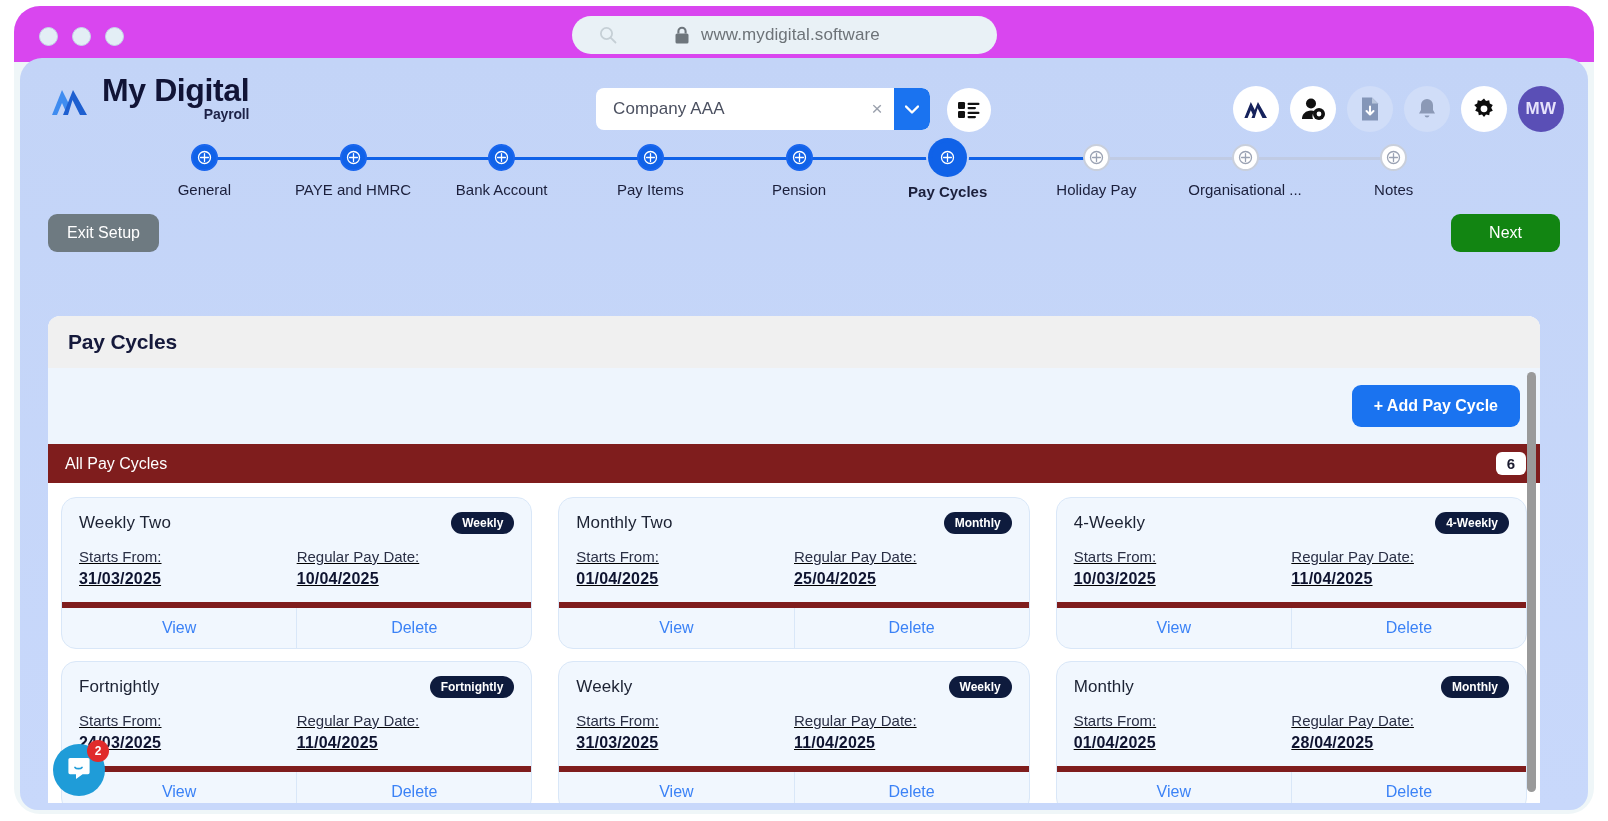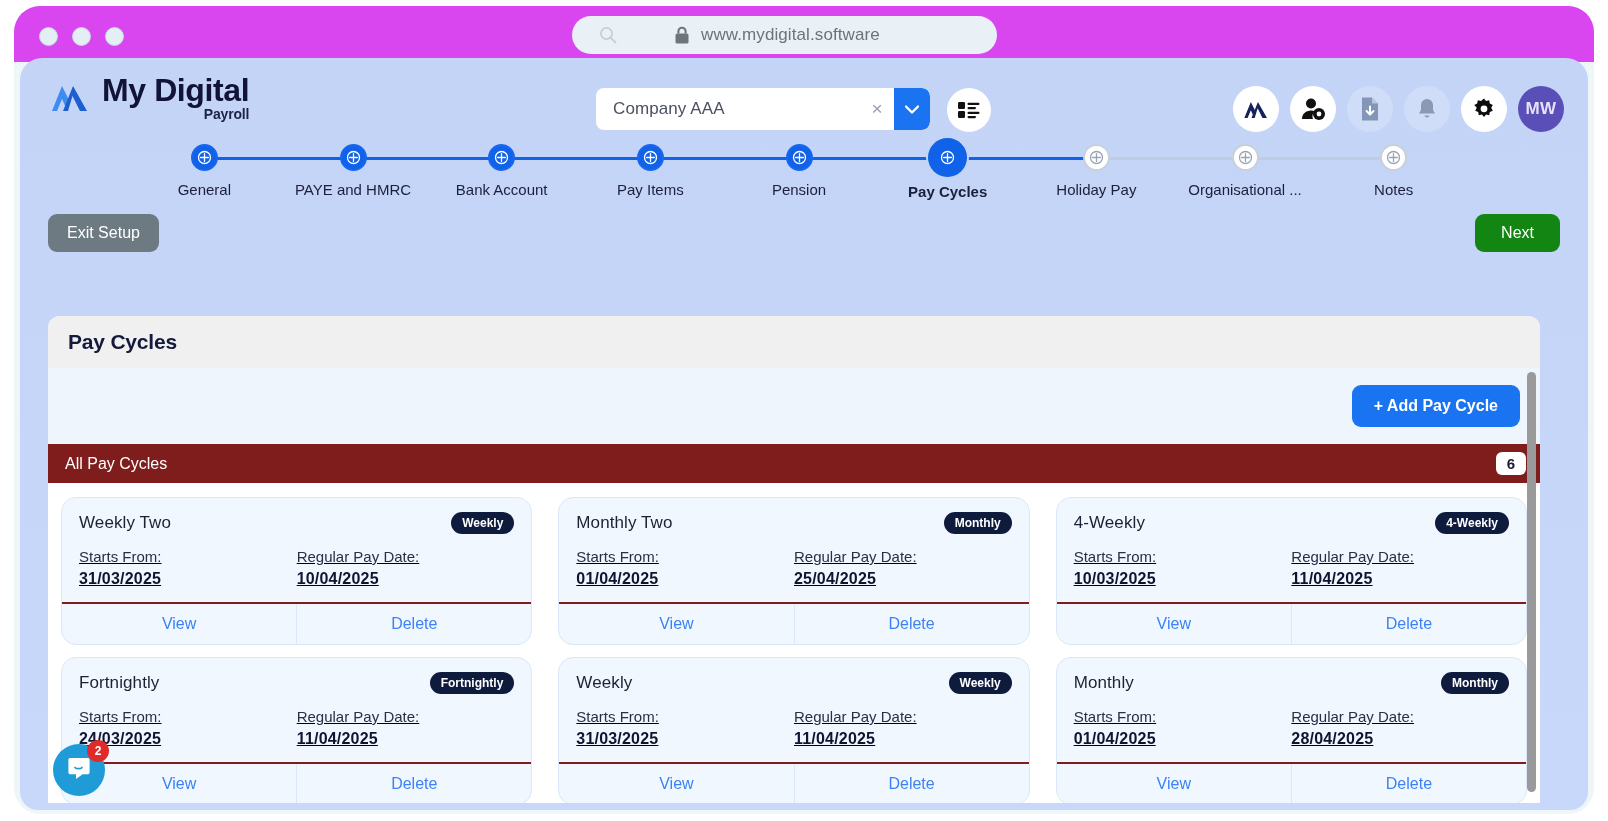--- a/index.html
+++ b/index.html
@@ -44,21 +44,21 @@
   .app {
     position: absolute; left: 6px; top: 52px;
     width: 1568px; height: 752px;
     background: linear-gradient(180deg,#c3d4f7 0%, #c8d8fb 100%);
     border-radius: 22px 22px 18px 18px;
     overflow: hidden;
   }
 
   
   .app-header { position: relative; height: 86px; }
-  .brand { position: absolute; left: 30px; top: 16px; display: flex; align-items: flex-start; }
+  .brand { position: absolute; left: 30px; top: 16px; display: flex; align-items: flex-end; }
   .brand-mark { margin-top: 6px; }
   .brand-text { margin-left: 12px; }
   .brand-title {
     font-size: 32px; font-weight: 700; color: #111436; letter-spacing: -.4px; line-height: 1;
   }
   .brand-sub {
     font-size: 14px; font-weight: 600; color: #1d2247;
     text-align: right; margin-top: 0; letter-spacing: -.2px;
   }
 
@@ -135,21 +135,21 @@
     position: absolute; left: 28px; top: 4px;
     background: #6e7a81; color: #fff;
     border: none; border-radius: 9px;
     padding: 10px 19px; font-size: 16px; cursor: pointer;
     font-family: inherit;
   }
   .next-btn {
     position: absolute; right: 28px; top: 4px;
     background: #128512; color: #fff;
     border: none; border-radius: 9px;
-    padding: 10px 26px; font-size: 16px; cursor: pointer;
+    padding: 10px 38px; font-size: 16px; cursor: pointer;
     font-family: inherit;
   }
 
   
   .panel {
     position: absolute; left: 28px; top: 258px;
     width: 1492px; height: 487px;
     background: #fff;
     border-radius: 12px 12px 0 0;
     overflow: hidden;
@@ -201,21 +201,21 @@
   .card-badge {
     background: #0e1b3d; color: #fff;
     font-size: 12px; font-weight: 700;
     border-radius: 11px; padding: 4px 11px;
     white-space: nowrap;
   }
   .card-fields { display: flex; }
   .field { flex: 1; text-decoration: underline; }
   .field-label { font-size: 15px; color: #2a2f45; margin-bottom: 5px; }
   .field-value { font-size: 16px; font-weight: 700; color: #0f1430; letter-spacing: .2px; }
-  .card-foot { display: flex; border-top: 2px solid #7f1d1d; }
+  .card-foot { display: flex; border-top: 6px solid #7f1d1d; }
   .card-foot a {
     flex: 1; text-align: center; padding: 11px 0;
     font-size: 16px; color: #3b82f6; text-decoration: none; cursor: pointer;
   }
   .card-foot a + a { border-left: 1px solid #d9e7f8; }
 
   
   .panel-scroll {
     position: absolute; right: 4px; top: 56px;
     width: 9px; height: 420px;

